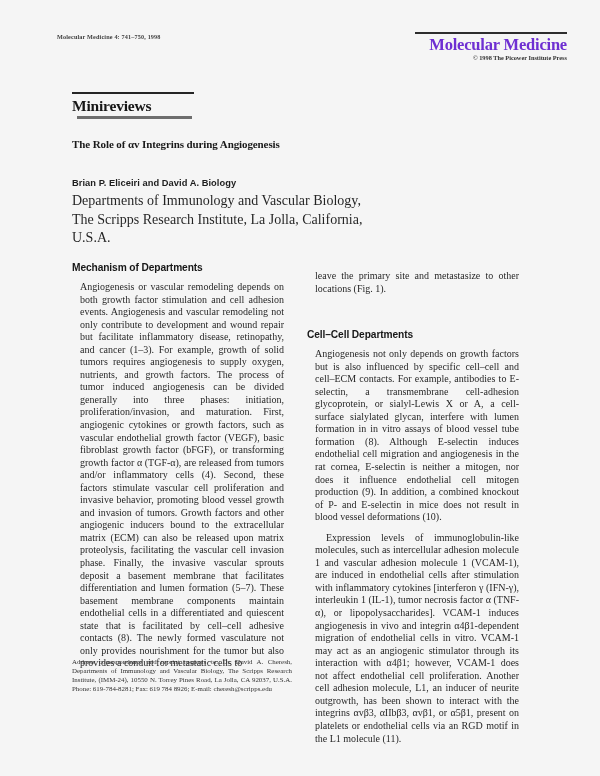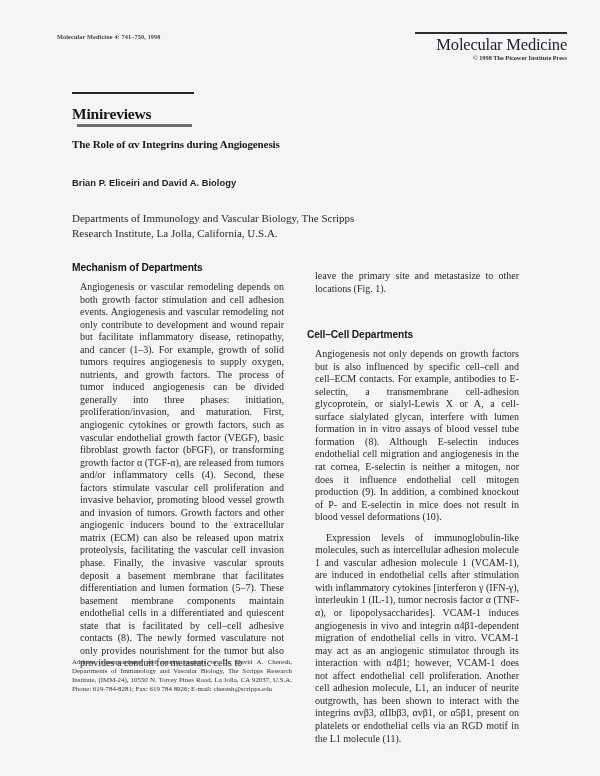--- a/index.html
+++ b/index.html
@@ -41,23 +41,23 @@
   }
   .masthead .rule {
     height: 1.6px;
     background: #262626;
     width: 100%;
     margin-bottom: 2px;
   }
   .masthead .journal {
     font-family: "Liberation Serif", serif;
     font-size: 16.5px;
-    font-weight: 400;
+    font-weight: 700;
     letter-spacing: -0.2px;
-    color: #0f172a;
+    color: #6d28d9;
     line-height: 1.05;
     white-space: nowrap;
   }
   .masthead .copyline {
     font-family: "Liberation Serif", serif;
     font-size: 6.3px;
     font-weight: 700;
     color: #2a2a2a;
     margin-top: 1px;
     white-space: nowrap;
@@ -75,21 +75,21 @@
     background: #1d1d1d;
     width: 100%;
   }
   .banner .label {
     font-family: "Liberation Serif", serif;
     font-size: 15.5px;
     font-weight: 700;
     color: #0d0d0d;
     letter-spacing: -0.2px;
     line-height: 1.25;
-    padding-top: 10px;
+    padding-top: 2px;
   }
   .banner .rule-bot {
     height: 2.6px;
     background: #6d6d6d;
     width: 94%;
     margin-left: 5px;
     margin-top: 1px;
   }
 
   
@@ -114,24 +114,23 @@
     font-weight: 700;
     color: #141414;
     letter-spacing: 0.05px;
   }
   .affil {
     position: absolute;
     left: 72px;
     top: 192px;
     width: 300px;
     font-family: "Liberation Serif", serif;
-    font-size: 11px;
+    font-size: 14px;
     line-height: 1.33;
     color: #1b1b1b;
-    margin-top: 19px;
   }
 
   
   .col {
     position: absolute;
     top: 262px;
     width: 220px;
   }
   .col-left  { left: 72px; }
   .col-right { left: 307px; }

